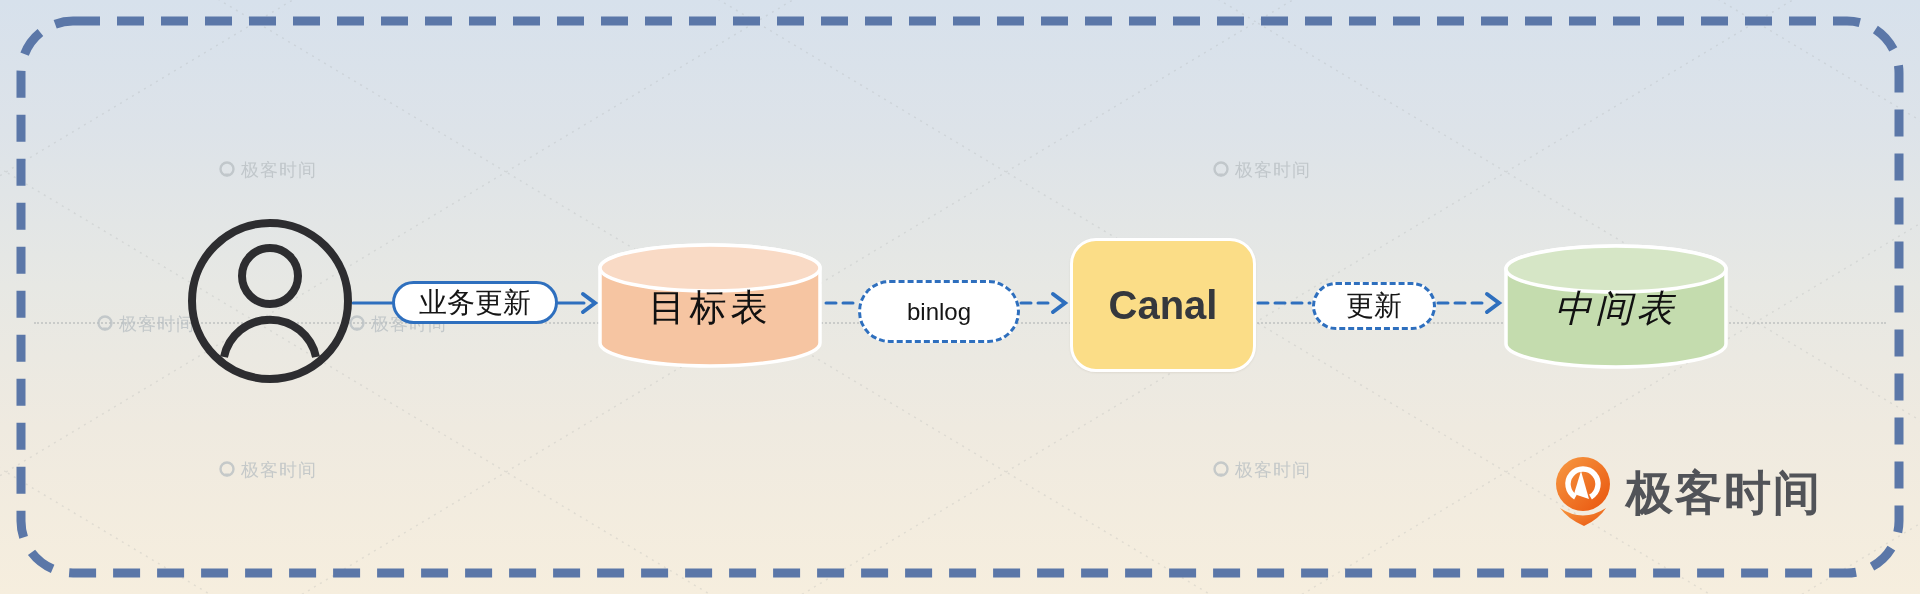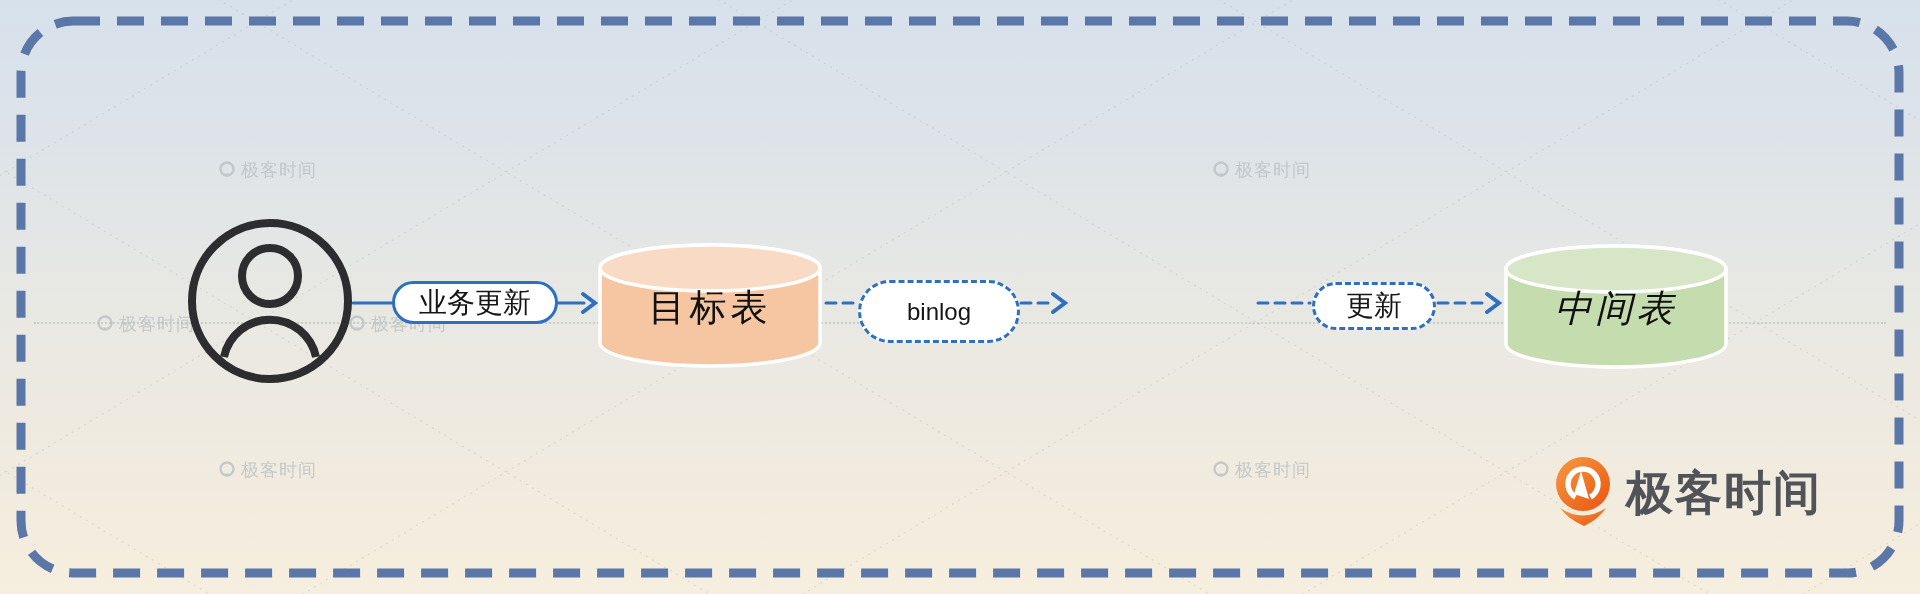--- a/index.html
+++ b/index.html
@@ -145,20 +145,23 @@
   </div>
 
   <div class="cyl cyl-target">
     <svg width="228" height="130" viewBox="0 0 228 130">
       <path d="M4,27 v75 a110,23 0 0 0 220,0 v-75 a110,23 0 0 0 -220,0 z" stroke="#fff" stroke-width="3.5" fill="#f6c5a2"></path>
       <ellipse cx="114" cy="27" rx="110" ry="23" stroke="#fff" stroke-width="3.5" fill="#f9dac5"></ellipse>
     </svg>
     <div class="cyl-label">目标表</div>
   </div>
 
+  <div class="canal-box" style="background: rgb(251, 221, 135);">
+    <span>Canal</span>
+  </div>
 
   <div class="cyl cyl-middle">
     <svg width="228" height="130" viewBox="0 0 228 130">
       <path d="M4,27 v75 a110,23 0 0 0 220,0 v-75 a110,23 0 0 0 -220,0 z" stroke="#fff" stroke-width="3.5" fill="#c4dcae"></path>
       <ellipse cx="114" cy="27" rx="110" ry="23" stroke="#fff" stroke-width="3.5" fill="#d6e6c6"></ellipse>
     </svg>
     <div class="cyl-label">中间表</div>
   </div>
 
   <div class="logo">

